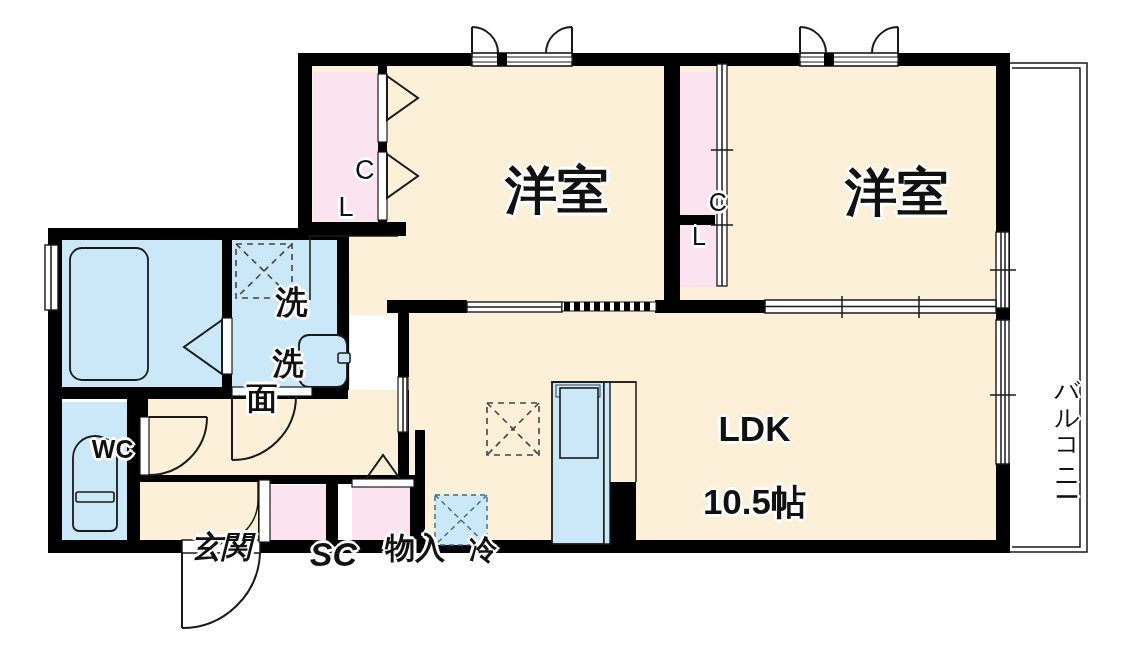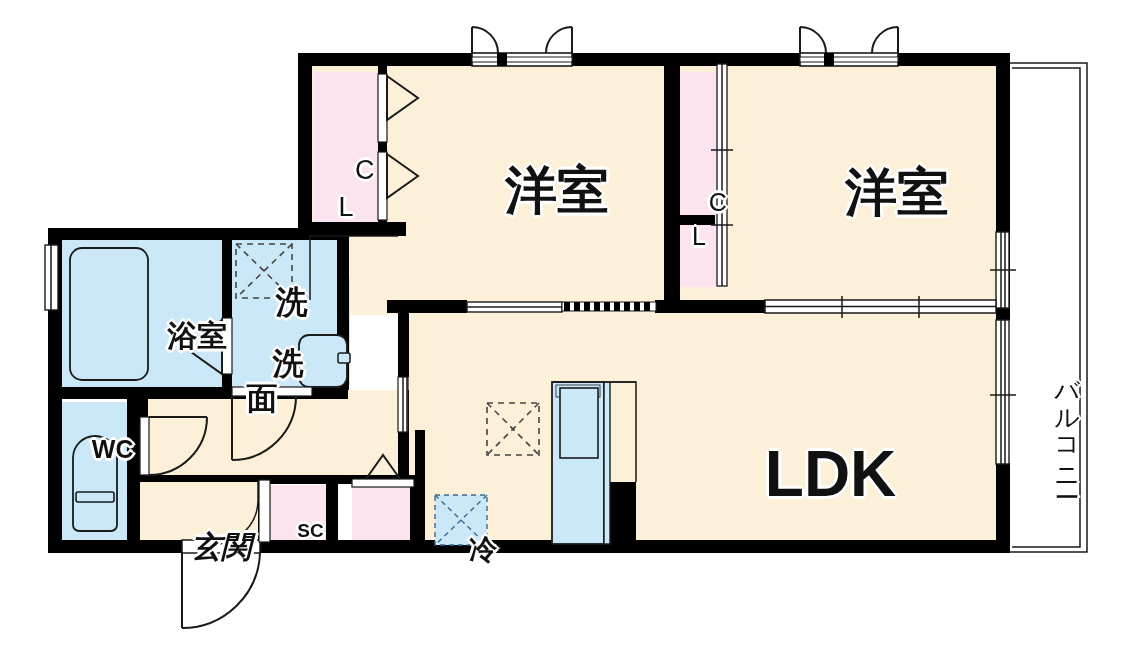--- a/index.html
+++ b/index.html
@@ -317,56 +317,57 @@
   </svg>
 
   <div class="lbl" style="left:428px; top:108px; width:200px; font-size:52px;">
     <span>洋室</span><br>
   </div>
 
   <div class="lbl" style="left:768px; top:110px; width:200px; font-size:52px;">
     <span>洋室</span><br>
   </div>
 
-  <div class="lbl" style="left:680px; top:374px; width:230px; font-size:64px;">
+  <div class="lbl" style="left:620px; top:374px; width:230px; font-size:35px;">
     <span>LDK</span><br>
+    <span>10.5帖</span>
   </div>
 
   <div class="lbl" style="left:325px; top:116px; width:42px; font-size:27px; font-weight:normal; line-height:1.35;">
     <span>C<br>L</span>
   </div>
 
   <div class="lbl" style="left:681px; top:152px; width:36px; font-size:25px; font-weight:normal; line-height:1.35;">
     <span>C<br>L</span>
   </div>
 
-  <div class="lbl" style="left:134px; top:288px; width:84px; font-size:30px;">
-    <span>浴室</span>
-  </div>
 
   <div class="lbl" style="left:240px; top:252px; width:48px; font-size:32px;">
     <span>洗</span>
   </div>
 
   <div class="lbl" style="left:238px; top:310px; width:48px; font-size:31px; line-height:1.15;">
     <span>洗<br>面</span>
   </div>
 
   <div class="lbl" style="left:64px; top:410px; width:64px; font-size:25px;">
     <span>WC</span>
   </div>
 
   <div class="lbl" style="left:158px; top:499px; width:86px; font-size:30px;font-style:italic;">
     <span>玄関</span>
   </div>
 
-  <div class="lbl" style="left:272px; top:501px; width:56px; font-size:19px;">
+  <div class="lbl" style="left:272px; top:501px; width:56px; font-size:34px;font-style:italic;">
     <span>SC</span>
   </div>
 
+  <div class="lbl" style="left:352px; top:500px; width:64px; font-size:30px;">
+    <span>物入</span>
+  </div>
 
   <div class="lbl" style="left:438px; top:506px; width:46px; font-size:28px;">
     <span>冷</span>
   </div>
 
   <div class="lbl vert" style="left:1028px; top:242px; font-size:25px; font-weight:normal; letter-spacing:2px;">
     <span>バルコニー</span>
   </div>
 
 </div>

